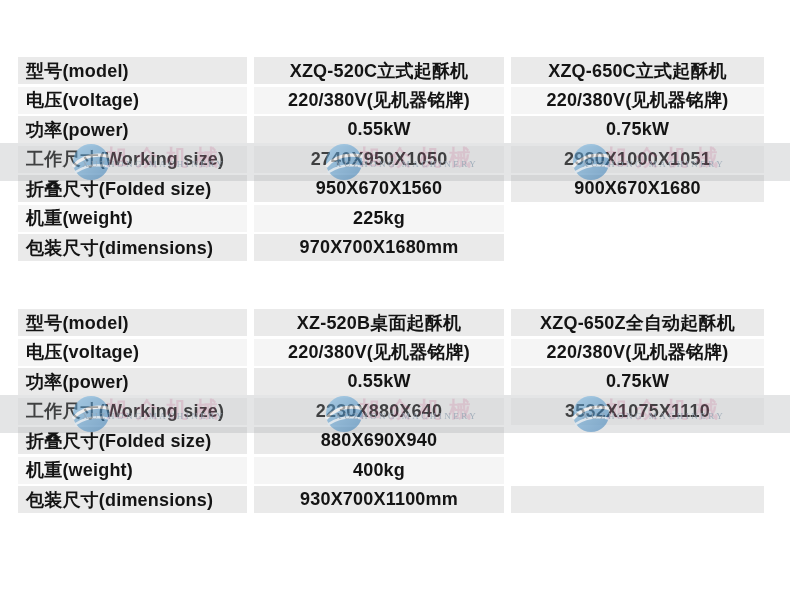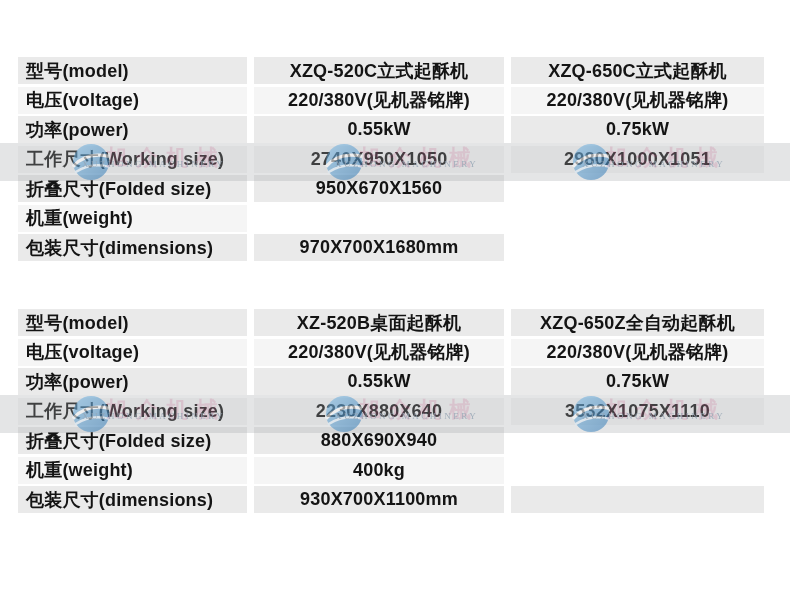--- a/index.html
+++ b/index.html
@@ -67,23 +67,25 @@
       <div class="cell val">0.75kW</div>
     </div>
     <div class="row">
       <div class="cell label">工作尺寸(Working size)</div>
       <div class="cell val">2740X950X1050</div>
       <div class="cell val">2980X1000X1051</div>
     </div>
     <div class="row">
       <div class="cell label">折叠尺寸(Folded size)</div>
       <div class="cell val">950X670X1560</div>
+      <div class="cell val">900X670X1680</div>
     </div>
     <div class="row">
       <div class="cell label">机重(weight)</div>
+      <div class="cell val">225kg</div>
     </div>
     <div class="row">
       <div class="cell label">包装尺寸(dimensions)</div>
       <div class="cell val">970X700X1680mm</div>
     </div>
   </div>
 
   <div class="spec-table" id="table-2">
     <div class="row">
       <div class="cell label">型号(model)</div>

